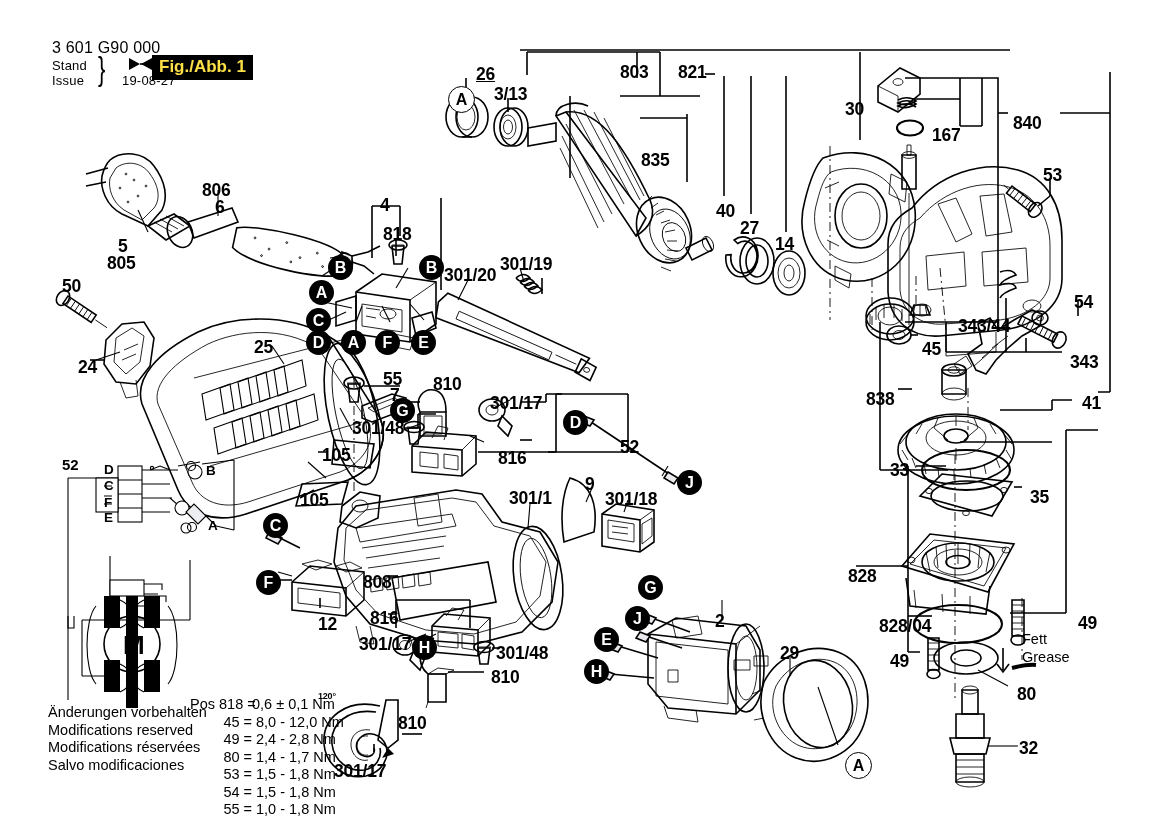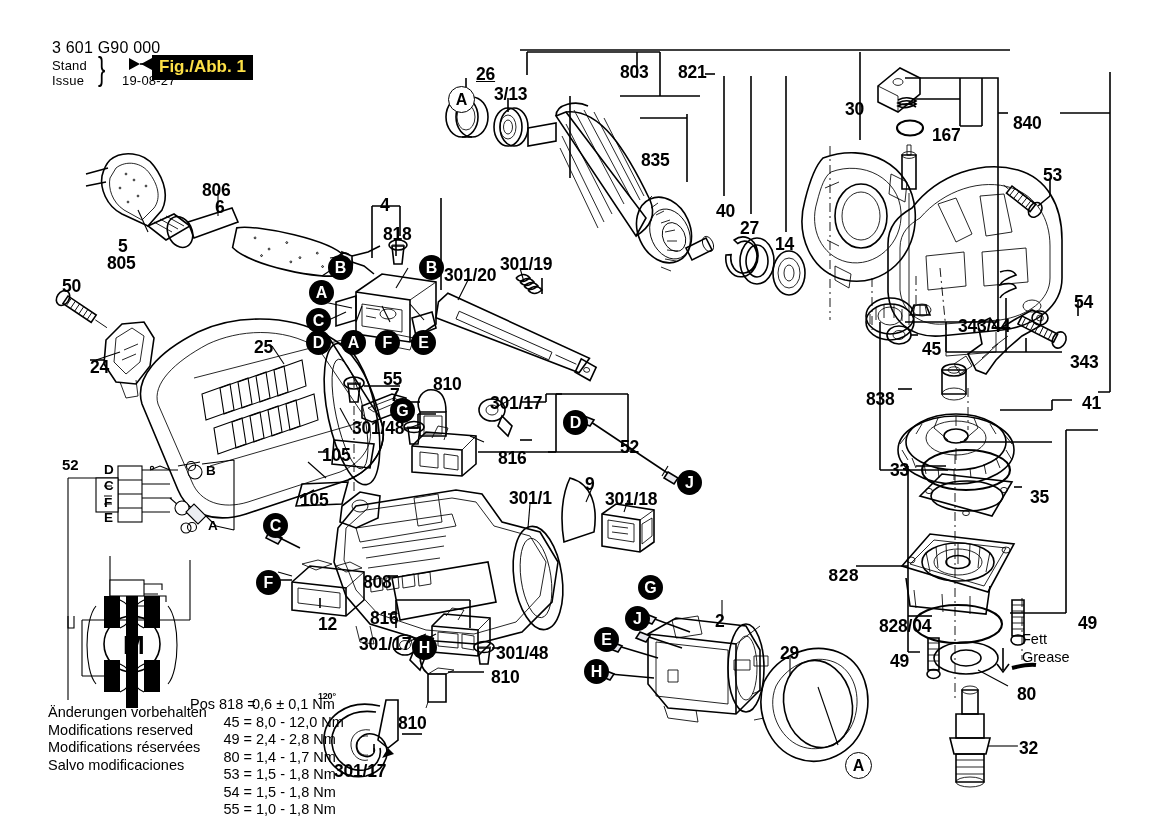--- a/index.html
+++ b/index.html
@@ -910,28 +910,28 @@
       <div class="lbl" style="left: 1013px; top: 113px;">840</div>
       <div class="lbl" style="left: 1043px; top: 165px;">53</div>
       <div class="lbl" style="left: 1074px; top: 292px; text-align: right;">54</div>
       <div class="lbl" style="left: 922px; top: 339px;">45</div>
       <div class="lbl" style="left: 958px; top: 316px;">343/44</div>
       <div class="lbl" style="left: 1070px; top: 352px;">343</div>
       <div class="lbl" style="left: 866px; top: 389px;">838</div>
       <div class="lbl" style="left: 1082px; top: 393px;">41</div>
       <div class="lbl" style="left: 890px; top: 460px;">33</div>
       <div class="lbl" style="left: 1030px; top: 487px;">35</div>
-      <div class="lbl" style="left: 828px; top: 566px; font-family: Liberation Mono, monospace;">828</div>
+      <div class="lbl" style="left: 848px; top: 566px;">828</div>
       <div class="lbl" style="left: 879px; top: 616px;">828/04</div>
       <div class="lbl" style="left: 1078px; top: 613px;">49</div>
       <div class="lbl" style="left: 890px; top: 651px;">49</div>
       <div class="lbl" style="left: 1017px; top: 684px;">80</div>
       <div class="lbl" style="left: 1019px; top: 738px;">32</div>
       <div class="lbl" style="left: 62px; top: 276px;">50</div>
-      <div class="lbl" style="left: 90px; top: 357px;">24</div>
+      <div class="lbl" style="left: 78px; top: 357px;">24</div>
       <div class="lbl" style="left: 118px; top: 236px;">5</div>
       <div class="lbl" style="left: 107px; top: 253px;">805</div>
       <div class="lbl" style="left: 202px; top: 180px;">806</div>
       <div class="lbl" style="left: 215px; top: 197px;">6</div>
       <div class="lbl" style="left: 254px; top: 337px;">25</div>
       <div class="lbl" style="left: 322px; top: 445px;">105</div>
       <div class="lbl" style="left: 300px; top: 490px;">105</div>
       <div class="lbl" style="left: 380px; top: 195px;">4</div>
       <div class="lbl" style="left: 383px; top: 224px;">818</div>
       <div class="lbl" style="left: 444px; top: 265px;">301/20</div>

